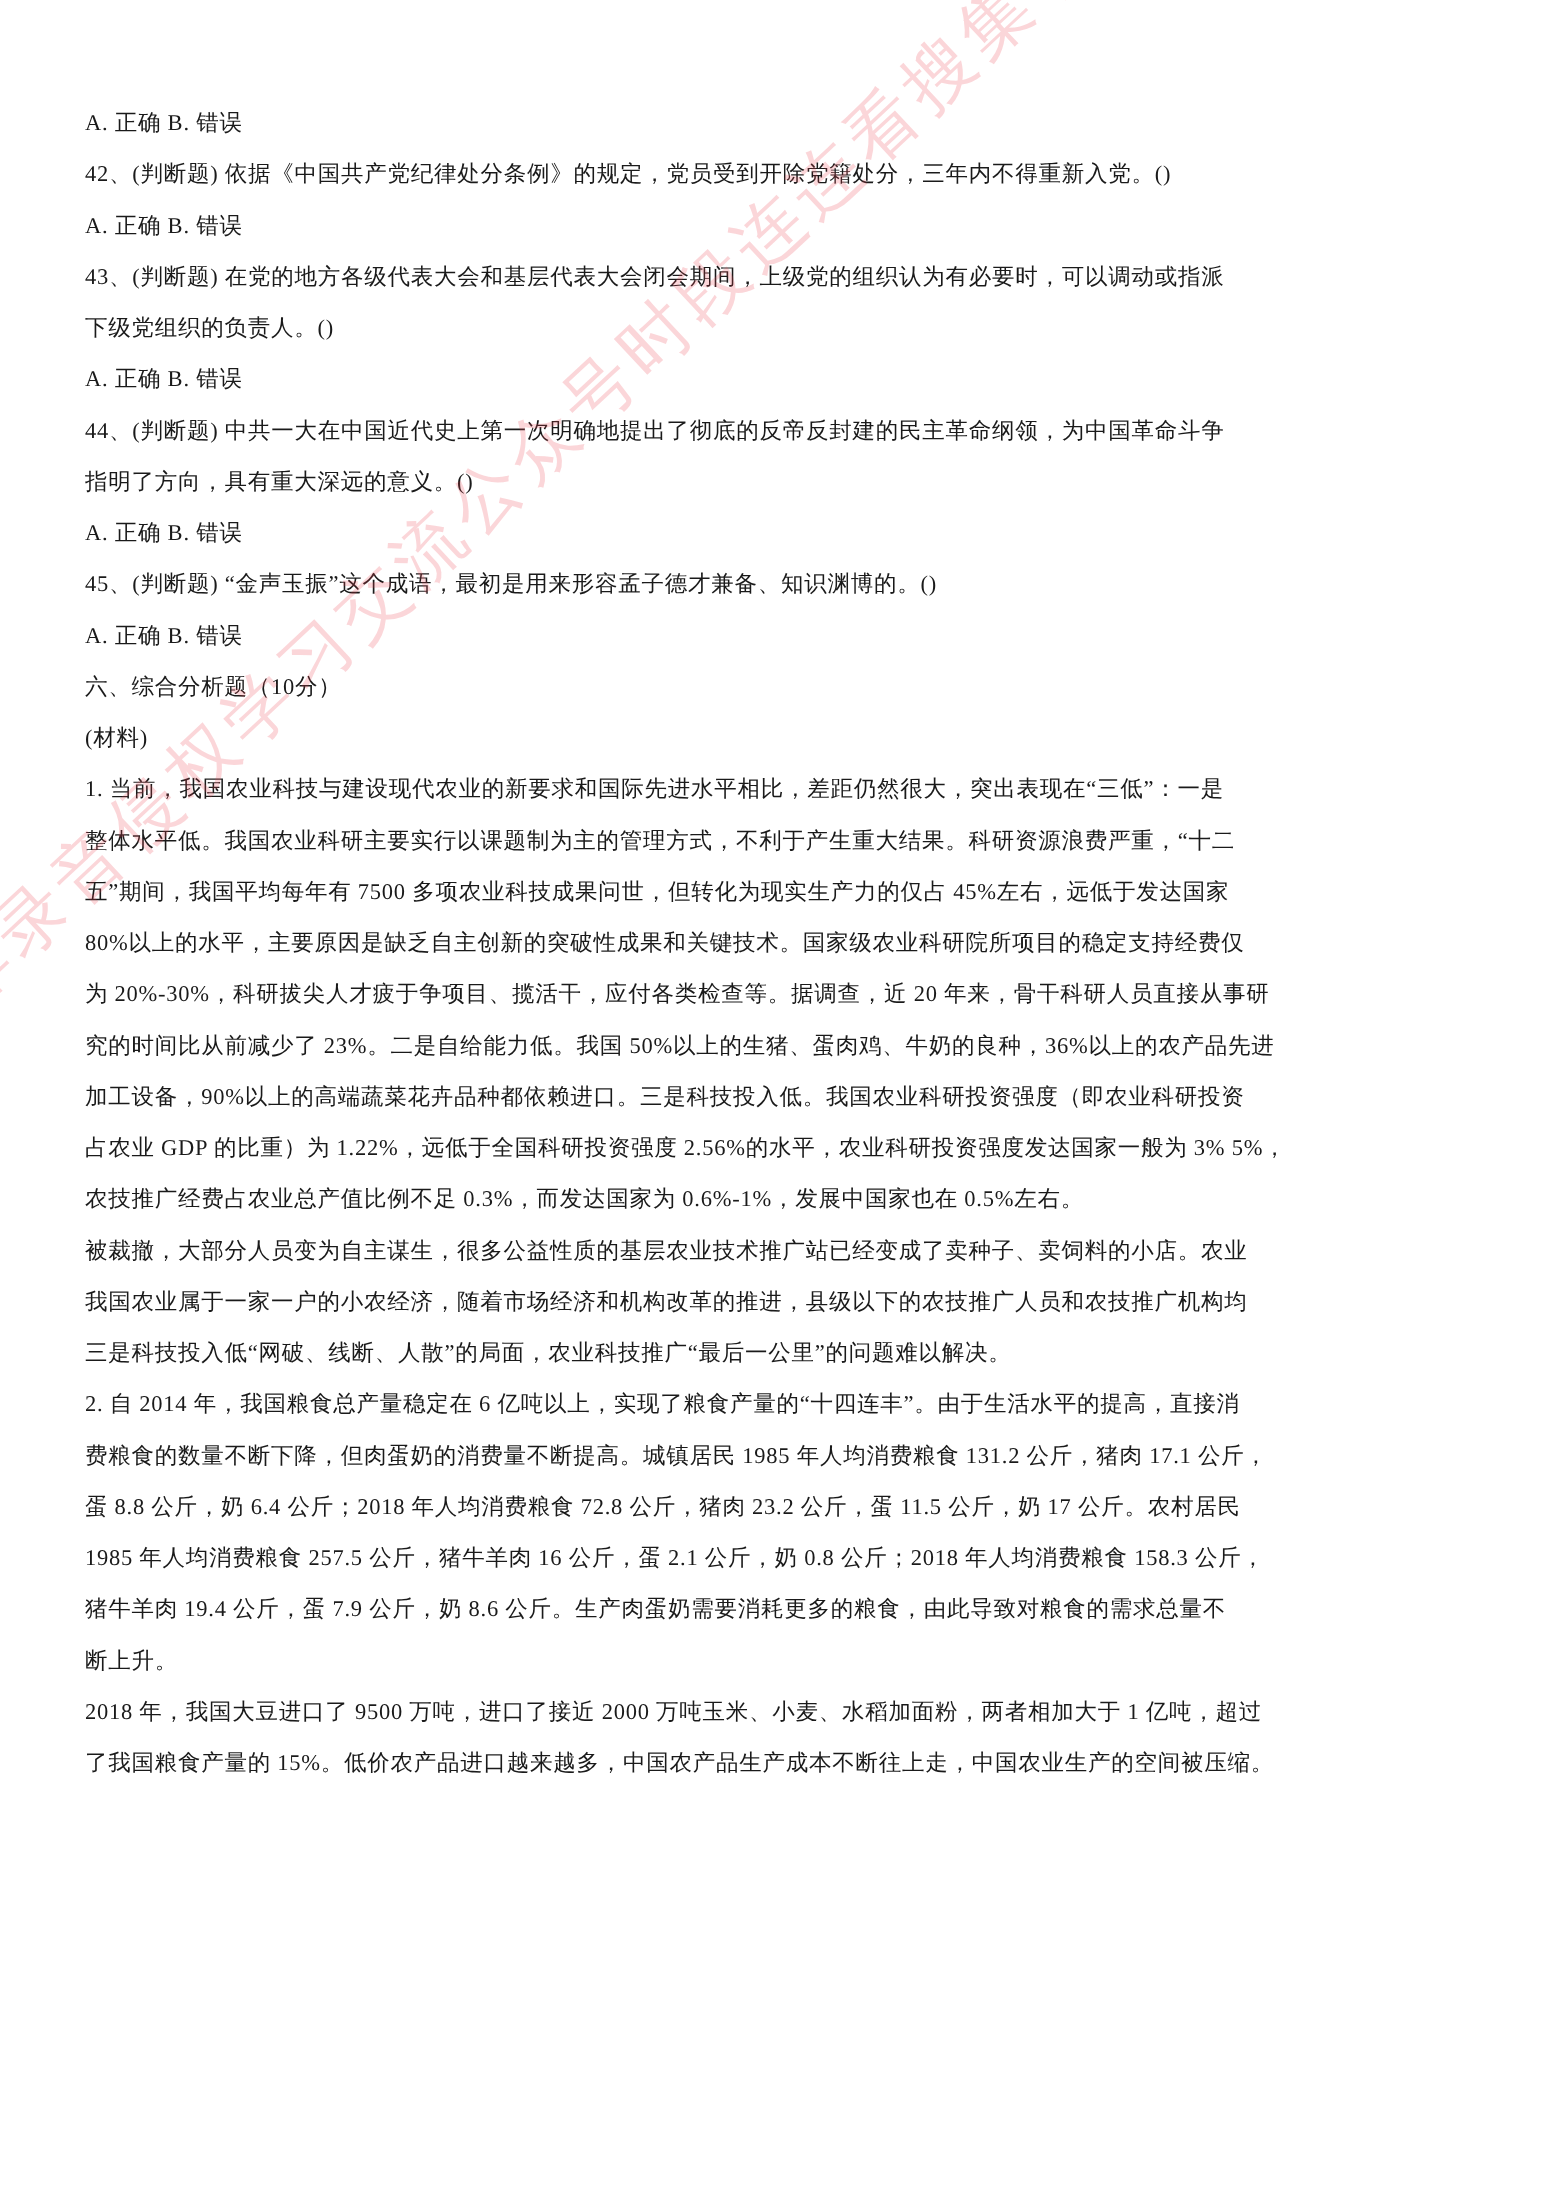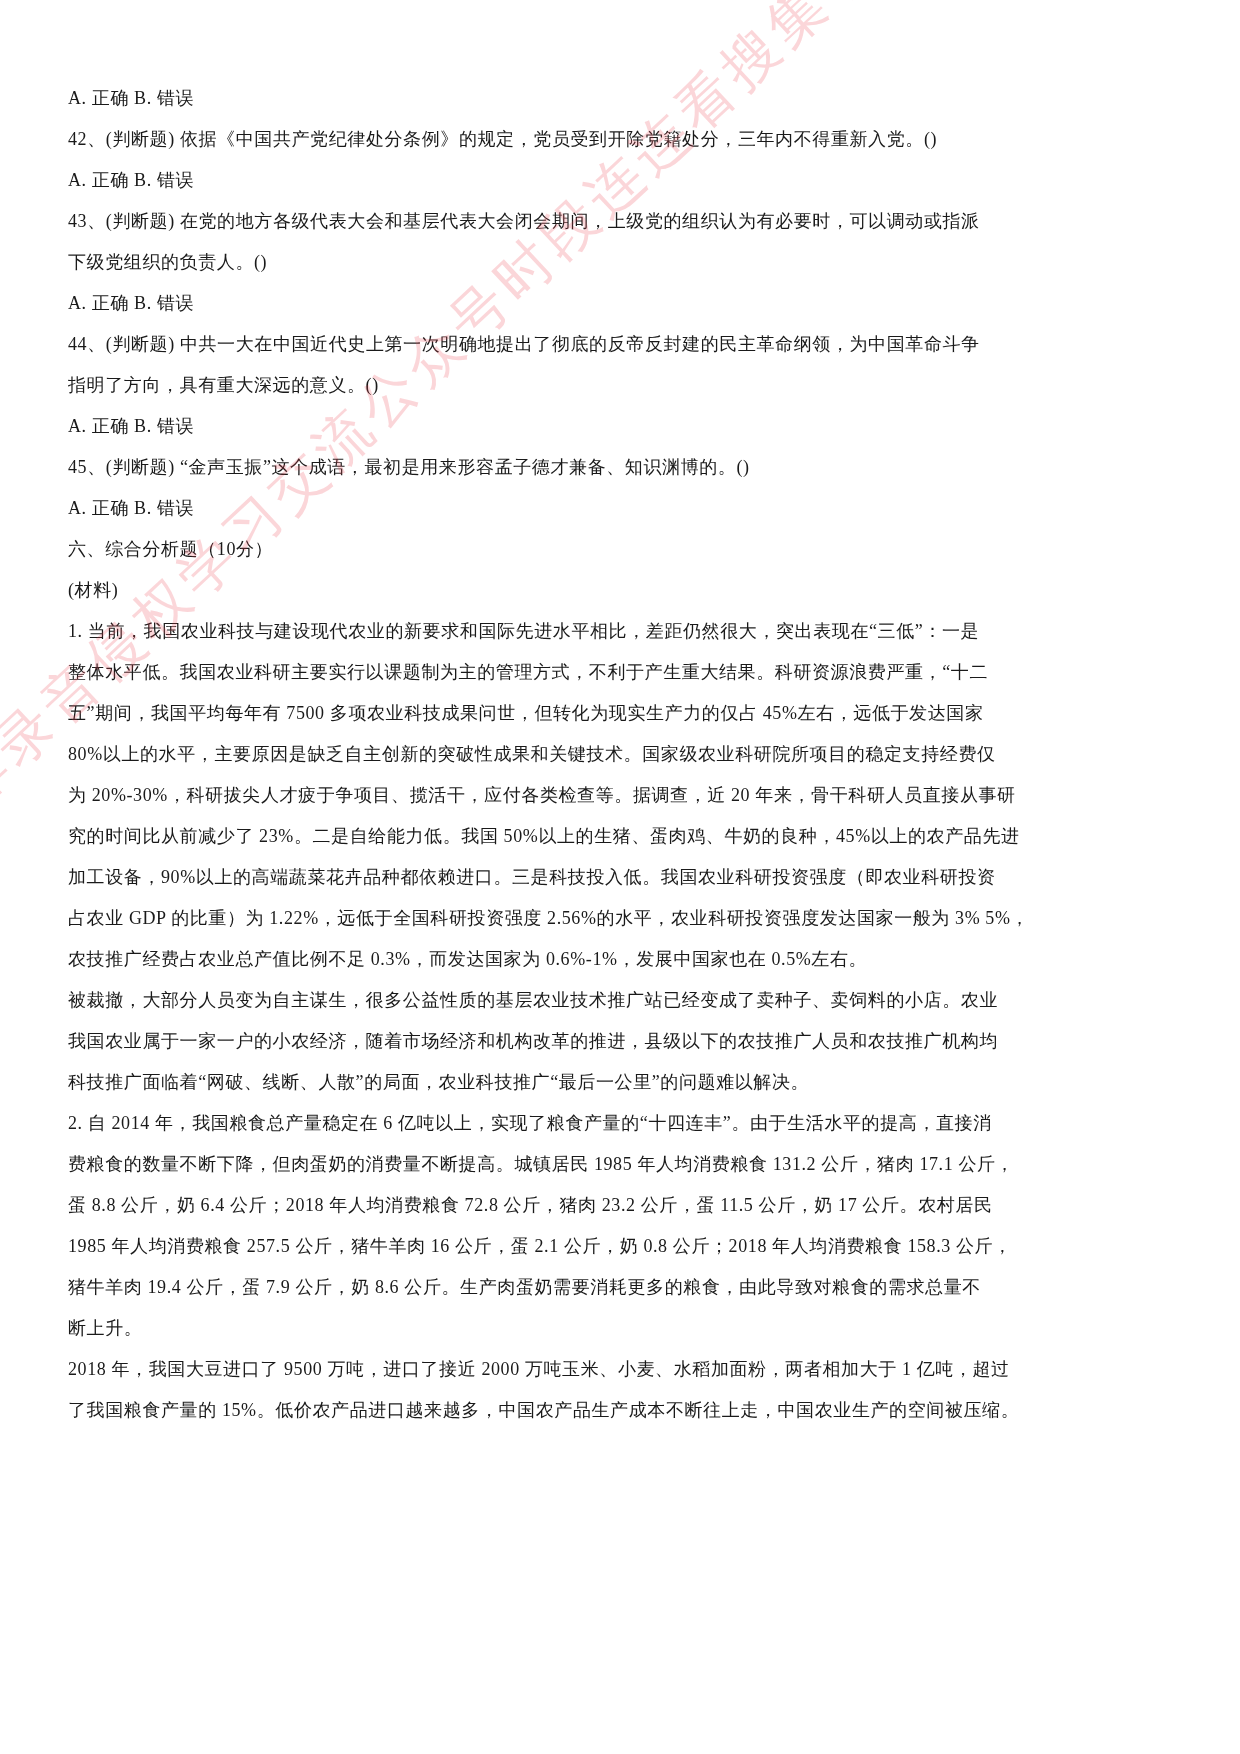--- a/index.html
+++ b/index.html
@@ -62,27 +62,27 @@
   <div class="line">45、(判断题) “金声玉振”这个成语，最初是用来形容孟子德才兼备、知识渊博的。()</div>
   <div class="line">A. 正确 B. 错误</div>
   <div class="line">六、综合分析题（10分）</div>
   <div class="line">(材料)</div>
 
   <div class="line">1. 当前，我国农业科技与建设现代农业的新要求和国际先进水平相比，差距仍然很大，突出表现在“三低”：一是</div>
   <div class="line">整体水平低。我国农业科研主要实行以课题制为主的管理方式，不利于产生重大结果。科研资源浪费严重，“十二</div>
   <div class="line">五”期间，我国平均每年有 7500 多项农业科技成果问世，但转化为现实生产力的仅占 45%左右，远低于发达国家</div>
   <div class="line">80%以上的水平，主要原因是缺乏自主创新的突破性成果和关键技术。国家级农业科研院所项目的稳定支持经费仅</div>
   <div class="line">为 20%-30%，科研拔尖人才疲于争项目、揽活干，应付各类检查等。据调查，近 20 年来，骨干科研人员直接从事研</div>
-  <div class="line">究的时间比从前减少了 23%。二是自给能力低。我国 50%以上的生猪、蛋肉鸡、牛奶的良种，45%以上的农产品先进</div>
+  <div class="line">究的时间比从前减少了 23%。二是自给能力低。我国 50%以上的生猪、蛋肉鸡、牛奶的良种，36%以上的农产品先进</div>
   <div class="line">加工设备，90%以上的高端蔬菜花卉品种都依赖进口。三是科技投入低。我国农业科研投资强度（即农业科研投资</div>
   <div class="line">占农业 GDP 的比重）为 1.22%，远低于全国科研投资强度 2.56%的水平，农业科研投资强度发达国家一般为 3% 5%，</div>
   <div class="line">农技推广经费占农业总产值比例不足 0.3%，而发达国家为 0.6%-1%，发展中国家也在 0.5%左右。</div>
   <div class="line">被裁撤，大部分人员变为自主谋生，很多公益性质的基层农业技术推广站已经变成了卖种子、卖饲料的小店。农业</div>
   <div class="line">我国农业属于一家一户的小农经济，随着市场经济和机构改革的推进，县级以下的农技推广人员和农技推广机构均</div>
-  <div class="line">科技推广面临着“网破、线断、人散”的局面，农业科技推广“最后一公里”的问题难以解决。</div>
+  <div class="line">三是科技投入低“网破、线断、人散”的局面，农业科技推广“最后一公里”的问题难以解决。</div>
   <div class="line">2. 自 2014 年，我国粮食总产量稳定在 6 亿吨以上，实现了粮食产量的“十四连丰”。由于生活水平的提高，直接消</div>
   <div class="line">费粮食的数量不断下降，但肉蛋奶的消费量不断提高。城镇居民 1985 年人均消费粮食 131.2 公斤，猪肉 17.1 公斤，</div>
   <div class="line">蛋 8.8 公斤，奶 6.4 公斤；2018 年人均消费粮食 72.8 公斤，猪肉 23.2 公斤，蛋 11.5 公斤，奶 17 公斤。农村居民</div>
   <div class="line">1985 年人均消费粮食 257.5 公斤，猪牛羊肉 16 公斤，蛋 2.1 公斤，奶 0.8 公斤；2018 年人均消费粮食 158.3 公斤，</div>
   <div class="line">猪牛羊肉 19.4 公斤，蛋 7.9 公斤，奶 8.6 公斤。生产肉蛋奶需要消耗更多的粮食，由此导致对粮食的需求总量不</div>
   <div class="line">断上升。</div>
   <div class="line">2018 年，我国大豆进口了 9500 万吨，进口了接近 2000 万吨玉米、小麦、水稻加面粉，两者相加大于 1 亿吨，超过</div>
   <div class="line">了我国粮食产量的 15%。低价农产品进口越来越多，中国农产品生产成本不断往上走，中国农业生产的空间被压缩。</div>
 </div>
 

